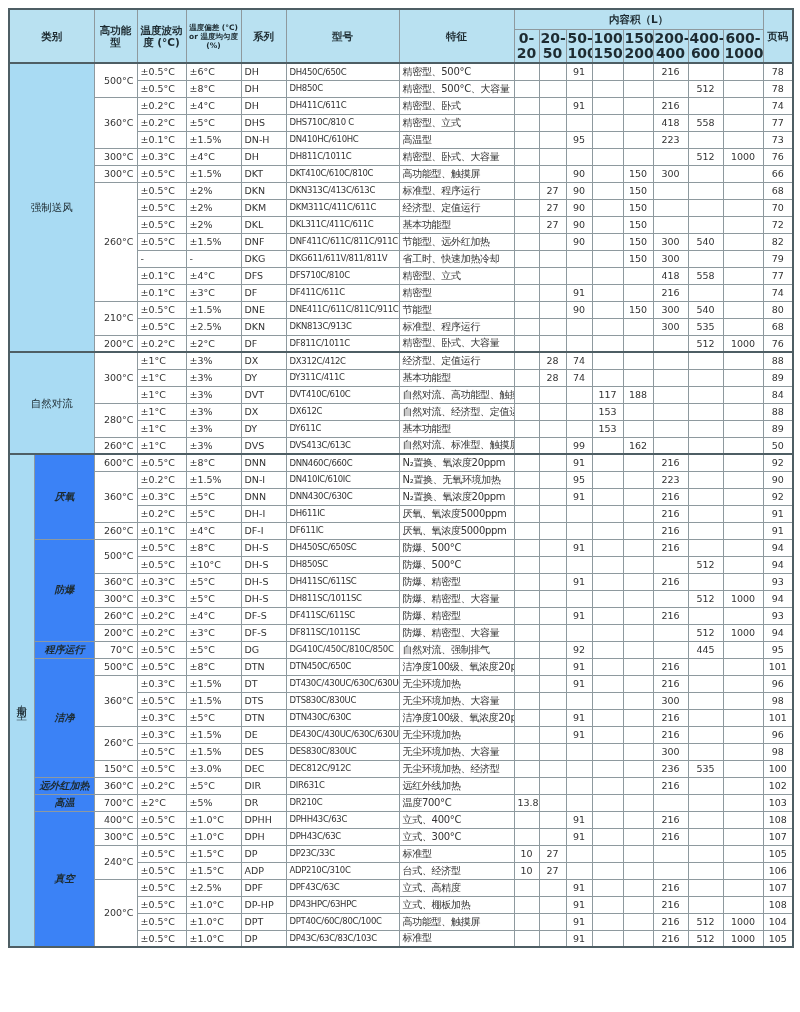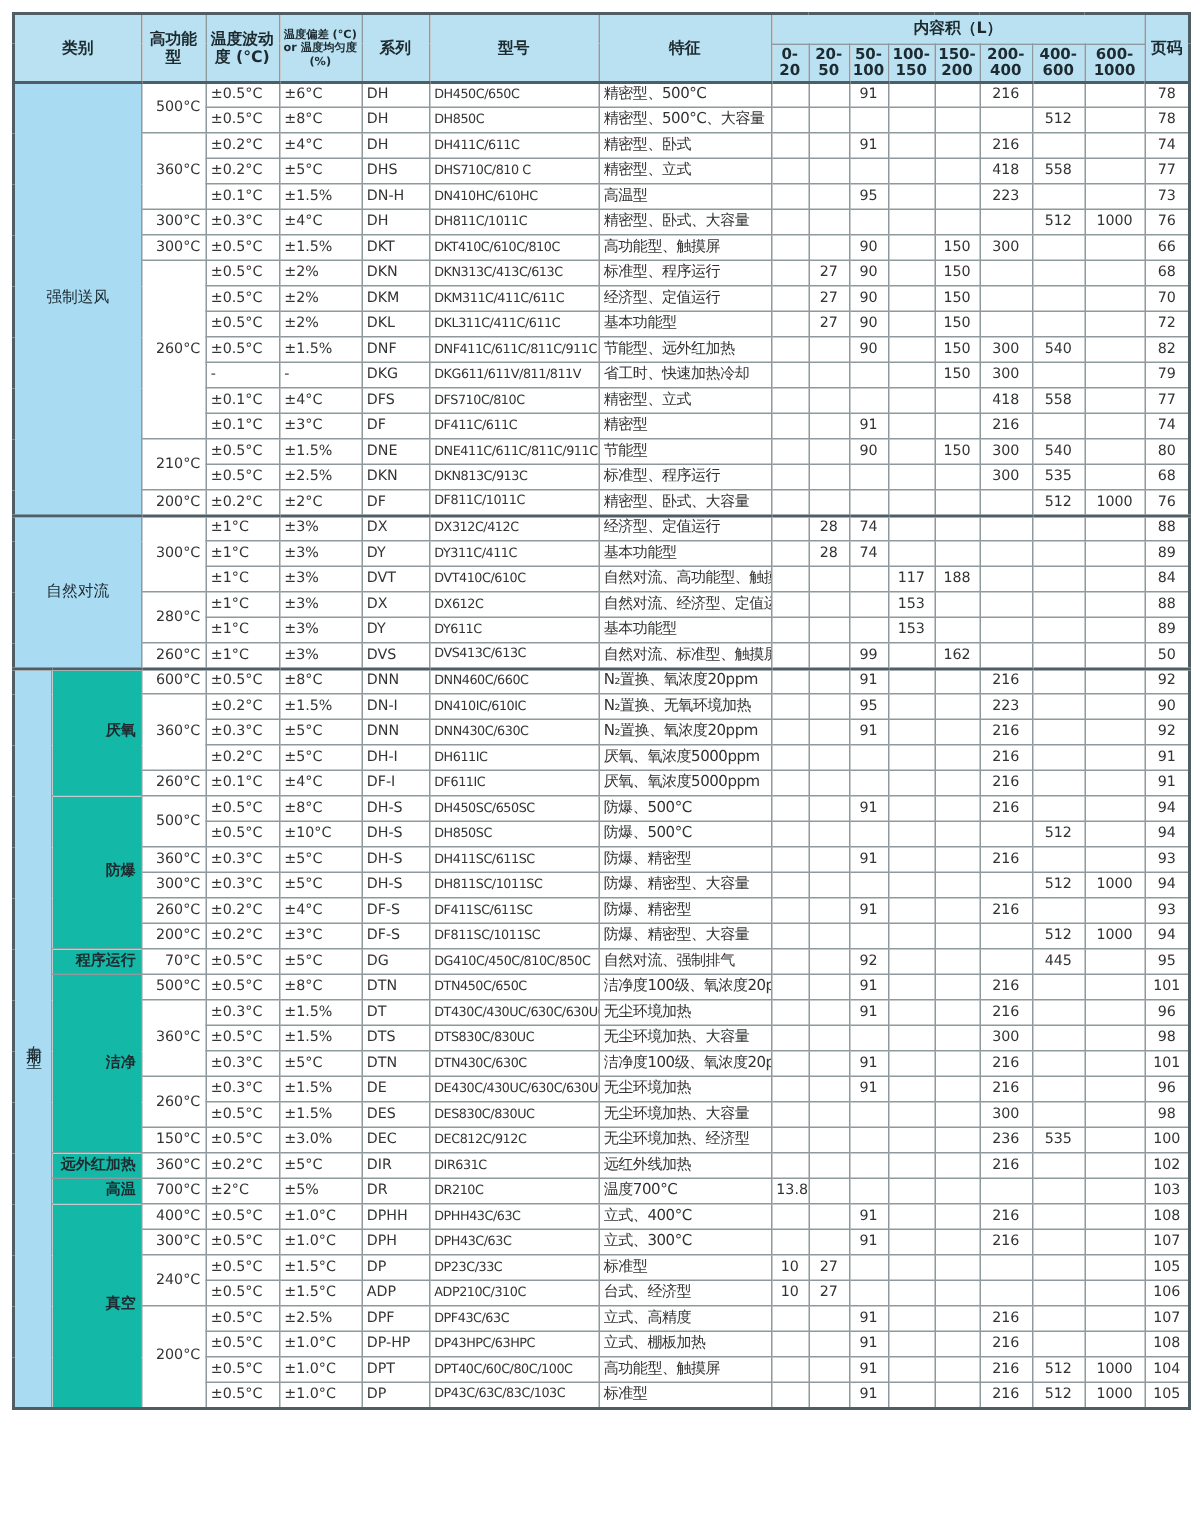--- a/index.html
+++ b/index.html
@@ -2,27 +2,27 @@
 <html><head>
 <meta charset="utf-8">
 <style>
   html,body{margin:0;padding:0;background:#ffffff;}
   body{font-family:"DejaVu Sans",sans-serif;}
   .page{padding:8px;}
   table{border-collapse:collapse;table-layout:fixed;width:784px;border:2px solid #4e5e64;}
   th,td{border:1px solid #8e999e;overflow:hidden;box-sizing:border-box;}
   thead th{background:#b9e1f1;color:#1d2b31;font-weight:bold;font-size:10.5px;padding:1px 2px;line-height:1.15;text-align:center;}
   thead tr:first-child th{height:20px;}
-  #vol-ranges th{height:24px;font-size:10px;line-height:1.1;padding:1px;}
+  #vol-ranges th{height:24px;font-size:14px;line-height:1.1;padding:1px;}
   thead th.dev-h{font-size:7.5px;line-height:1.2;padding:1px;}
   thead tr:last-child th, thead th[rowspan]{border-bottom:2px solid #4e5e64;}
   tbody td{height:17px;font-size:9.5px;color:#333;padding:0 3px;line-height:1.05;background:#fff;}
   td.cat{background:#a9dbf3;color:#1d2b31;font-weight:normal;font-size:10.5px;text-align:center;}
   td.cat.vert{writing-mode:vertical-rl;text-orientation:upright;letter-spacing:3px;padding:0;text-align:center;}
-  td.subcat{background:#14b8a6;color:#1d2b31;font-weight:bold;font-size:10px;text-align:right;padding-left:4px;}
+  td.subcat{background:#3b82f6;color:#1d2b31;font-weight:bold;font-size:10px;text-align:center;padding-left:4px;font-style:italic;}
   td.temp{text-align:right;}
   td.fluct,td.dev,td.series{text-align:left;}
   td.model{font-size:8.5px;letter-spacing:-0.3px;white-space:nowrap;}
   td.feat{font-size:10px;letter-spacing:-0.3px;white-space:nowrap;}
   td.vol,td.pagecol{text-align:center;}
   tr.sec-start td{border-top:2px solid #4e5e64;}
 </style>
 </head>
 <body>
 

